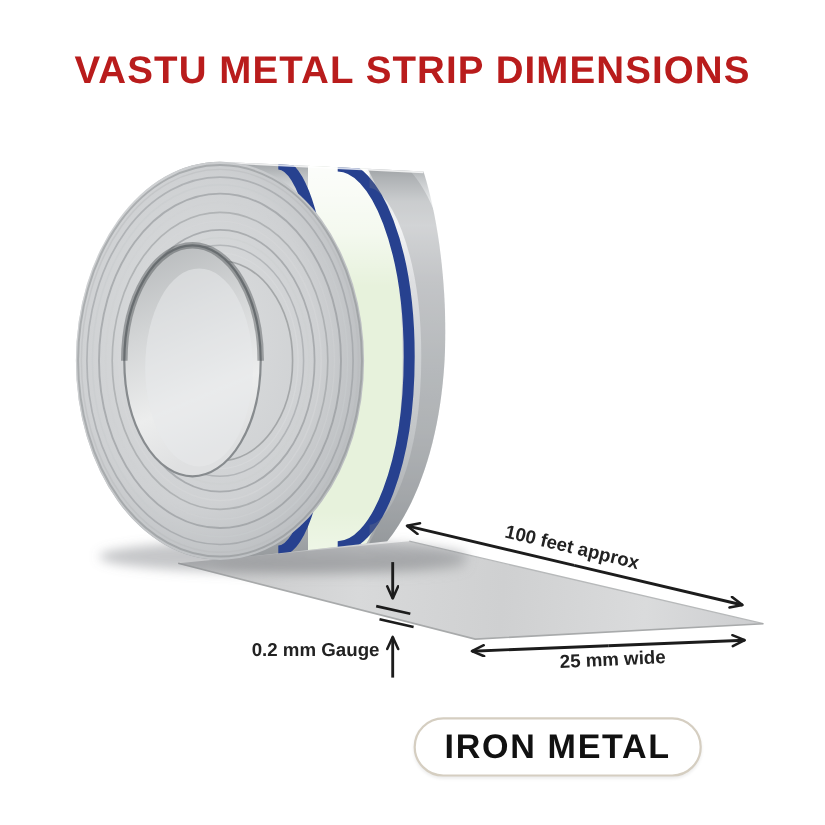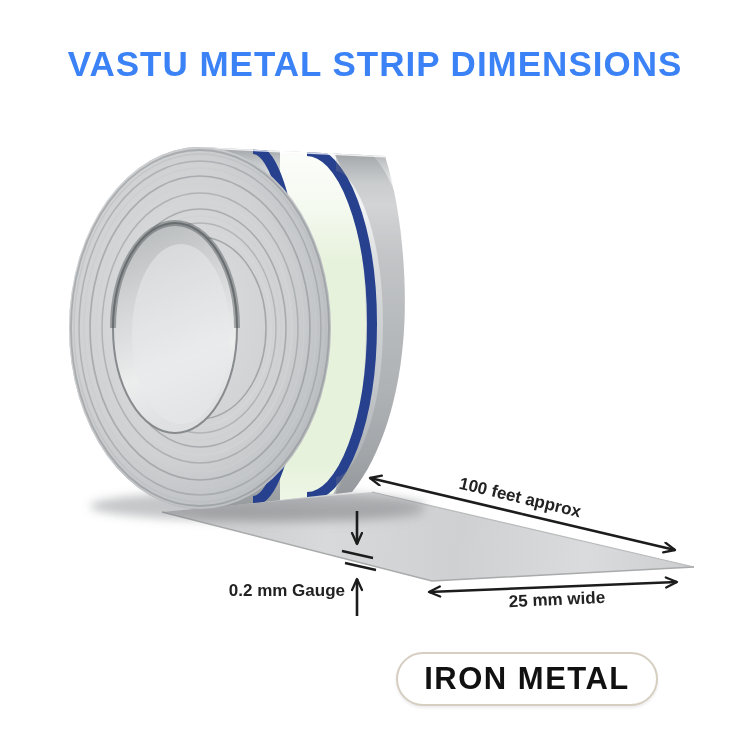--- a/index.html
+++ b/index.html
@@ -9,39 +9,39 @@
     background:#ffffff;
     overflow:hidden;
     font-family:"Liberation Sans", sans-serif;
   }
   #stage svg{position:absolute;left:0;top:0;}
   .overlay{position:absolute;color:#1b1b1b;}
   .title{
     left:0;top:44px;width:750px;
     text-align:center;
     font-size:35px;font-weight:bold;letter-spacing:1px;
-    color:#3b82f6;white-space:nowrap;
+    color:#b91c1c;white-space:nowrap;
   }
   .dim-label{
     font-size:17px;font-weight:700;color:#222;
     white-space:nowrap;line-height:1.2;
   }
   .label-length{
     left:410px;top:488px;width:220px;text-align:center;
     transform:rotate(13.4deg);transform-origin:center;
   }
   .label-gauge{
     left:200px;top:581px;width:145px;text-align:right;
   }
   .label-width{
     left:447px;top:590px;width:220px;text-align:center;
     transform:rotate(-2.6deg);transform-origin:center;
   }
   .badge{
-    left:396px;top:652px;width:262px;height:54px;
+    left:376px;top:652px;width:262px;height:54px;
     background:#ffffff;
     border:2px solid #d5cec1;
     border-radius:28px;
     box-shadow:0 2px 3px rgba(0,0,0,0.08);
     display:flex;align-items:center;justify-content:center;
     font-size:31px;font-weight:bold;letter-spacing:1.5px;color:#111;
     box-sizing:border-box;white-space:nowrap;
   }
 </style>
 </head>

